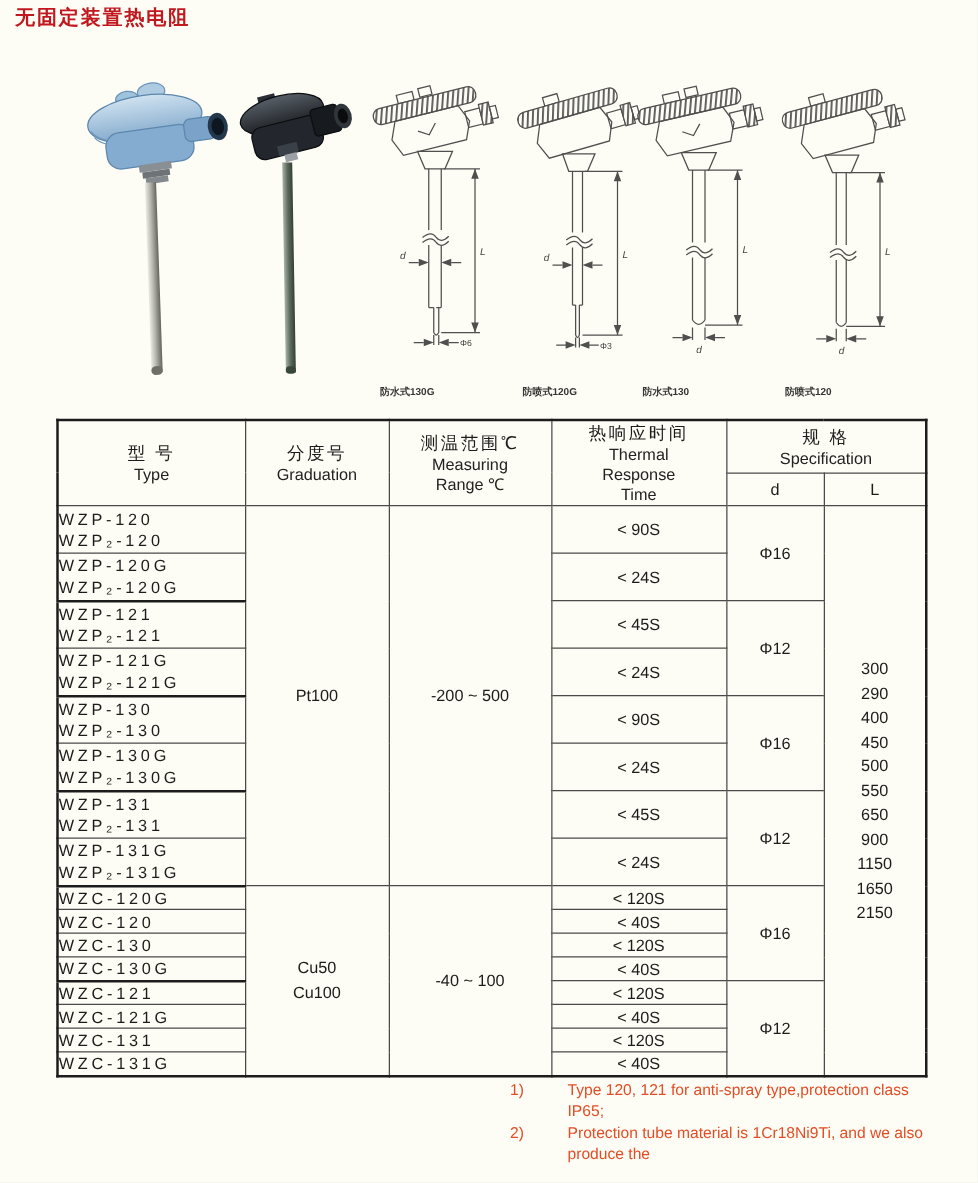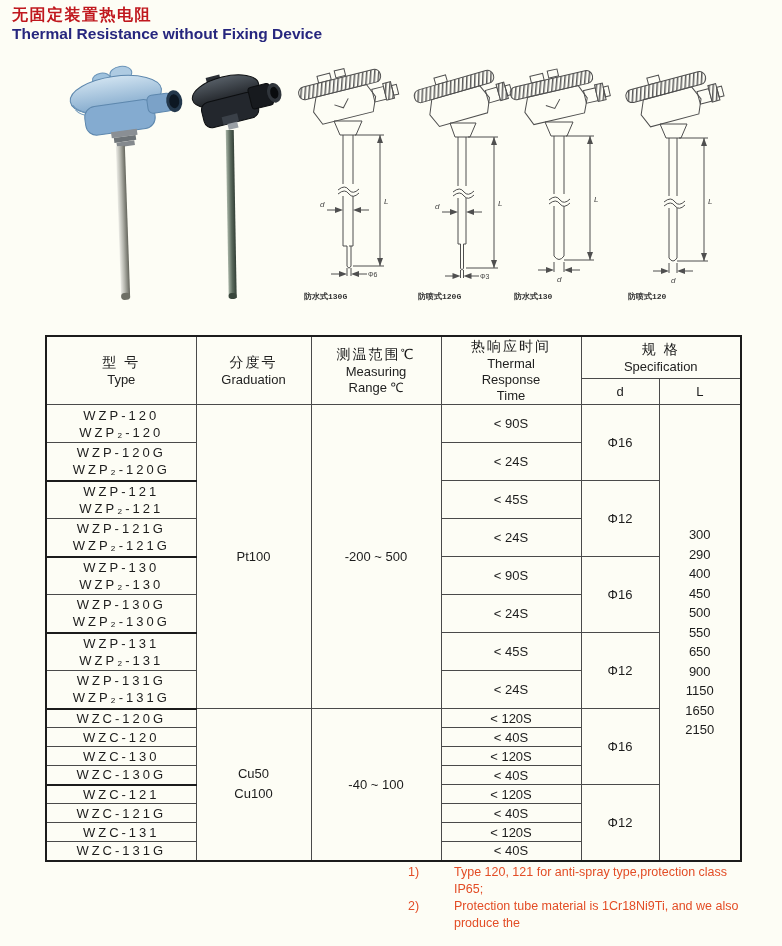--- a/index.html
+++ b/index.html
@@ -6,34 +6,34 @@
   body{background:#e9e9e9;font-family:"Liberation Sans",sans-serif;}
   .page{position:relative;width:782px;height:946px;background:#fdfdf5;margin:0 auto;overflow:hidden;}
 
   
   .titles{position:absolute;left:12px;top:5px;line-height:19px;}
   .title-zh{color:#c0181e;font-size:16px;font-weight:bold;letter-spacing:1.5px;}
   .title-en{color:#26267e;font-size:15.5px;font-weight:bold;}
 
   
   .fig{position:absolute;}
-  .drawing-label{font-size:8px;color:#333;font-weight:bold;margin-top:2px;padding-left:10px;white-space:nowrap;font-family:Liberation Mono, monospace;}
+  .drawing-label{font-size:8px;color:#333;font-weight:bold;margin-top:18px;padding-left:10px;white-space:nowrap;}
   .dimtxt{font-size:8px;fill:#444;font-style:italic;}
   .dimtxt2{font-size:7px;fill:#444;}
 
   
   .spec-table{position:absolute;left:45px;top:335px;border-collapse:collapse;table-layout:fixed;
               width:695px;color:#1c1c1c;font-size:13px;border:2px solid #1c1c1c;}
   .spec-table th,.spec-table td{border:1px solid #4a4a4a;padding:0;box-sizing:border-box;vertical-align:middle;}
   .spec-table th{font-weight:normal;text-align:center;}
   .h-zh{font-size:14px;letter-spacing:2px;line-height:19px;}
   .h-en{font-size:13px;line-height:16px;color:#222;}
   tr.hrow1{height:40px;} tr.hrow2{height:25px;}
   tr.r-wzp{height:38px;} tr.r-wzc{height:19px;margin-top:25px;}
-  .type-cell{text-align:center;letter-spacing:3px;}
+  .type-cell{letter-spacing:3px;}
   .type-cell div{line-height:17px;white-space:nowrap;}
   .grad-cell,.range-cell,.resp-cell,.d-cell{text-align:center;}
   .grad-cell div{line-height:20px;}
   .len-cell{text-align:center;line-height:19.5px;}
   tr.gsep td.type-cell{border-top:2px solid #1c1c1c;}
 
   
   .notes-zh{position:absolute;left:45px;top:864px;color:#e34d26;font-size:12.5px;line-height:19px;}
   .notes-zh .indent{padding-left:20px;}
   .notes-en{position:absolute;left:408px;top:864px;color:#e34d26;font-size:12.5px;line-height:17px;width:345px;}
@@ -68,21 +68,20 @@
       </linearGradient>
       <linearGradient id="blackcap" x1="0" y1="0" x2="0" y2="1">
         <stop offset="0" stop-color="#565e66"></stop>
           <stop offset="1" stop-color="#14161a"></stop>
       </linearGradient>
     </defs>
   </svg>
 
   <div class="titles">
     <div class="title-zh">无固定装置热电阻</div>
-    <div class="title-en">Thermal Resistance without Fixing Device</div>
   </div>
 
   <div class="fig" style="left:56px;top:60px;width:140px;height:245px;">
     <svg width="140" height="245" viewBox="0 0 140 245">
       <g transform="rotate(-8 70 50)">
         <ellipse cx="50" cy="16" rx="9" ry="6" fill="#9fc2dd" stroke="#6a94b8"></ellipse>
         <ellipse cx="70" cy="13" rx="11" ry="7" fill="#aecbe2" stroke="#6a94b8"></ellipse>
         <ellipse cx="62" cy="34" rx="46" ry="19" fill="url(#bluecap)" stroke="#5d87ad"></ellipse>
         <path d="M18,38 a46,18 0 0 0 89,2" fill="none" stroke="#6d96ba"></path>
         <path d="M20,43 a44,16 0 0 0 85,1" fill="none" stroke="#6d96ba"></path>

